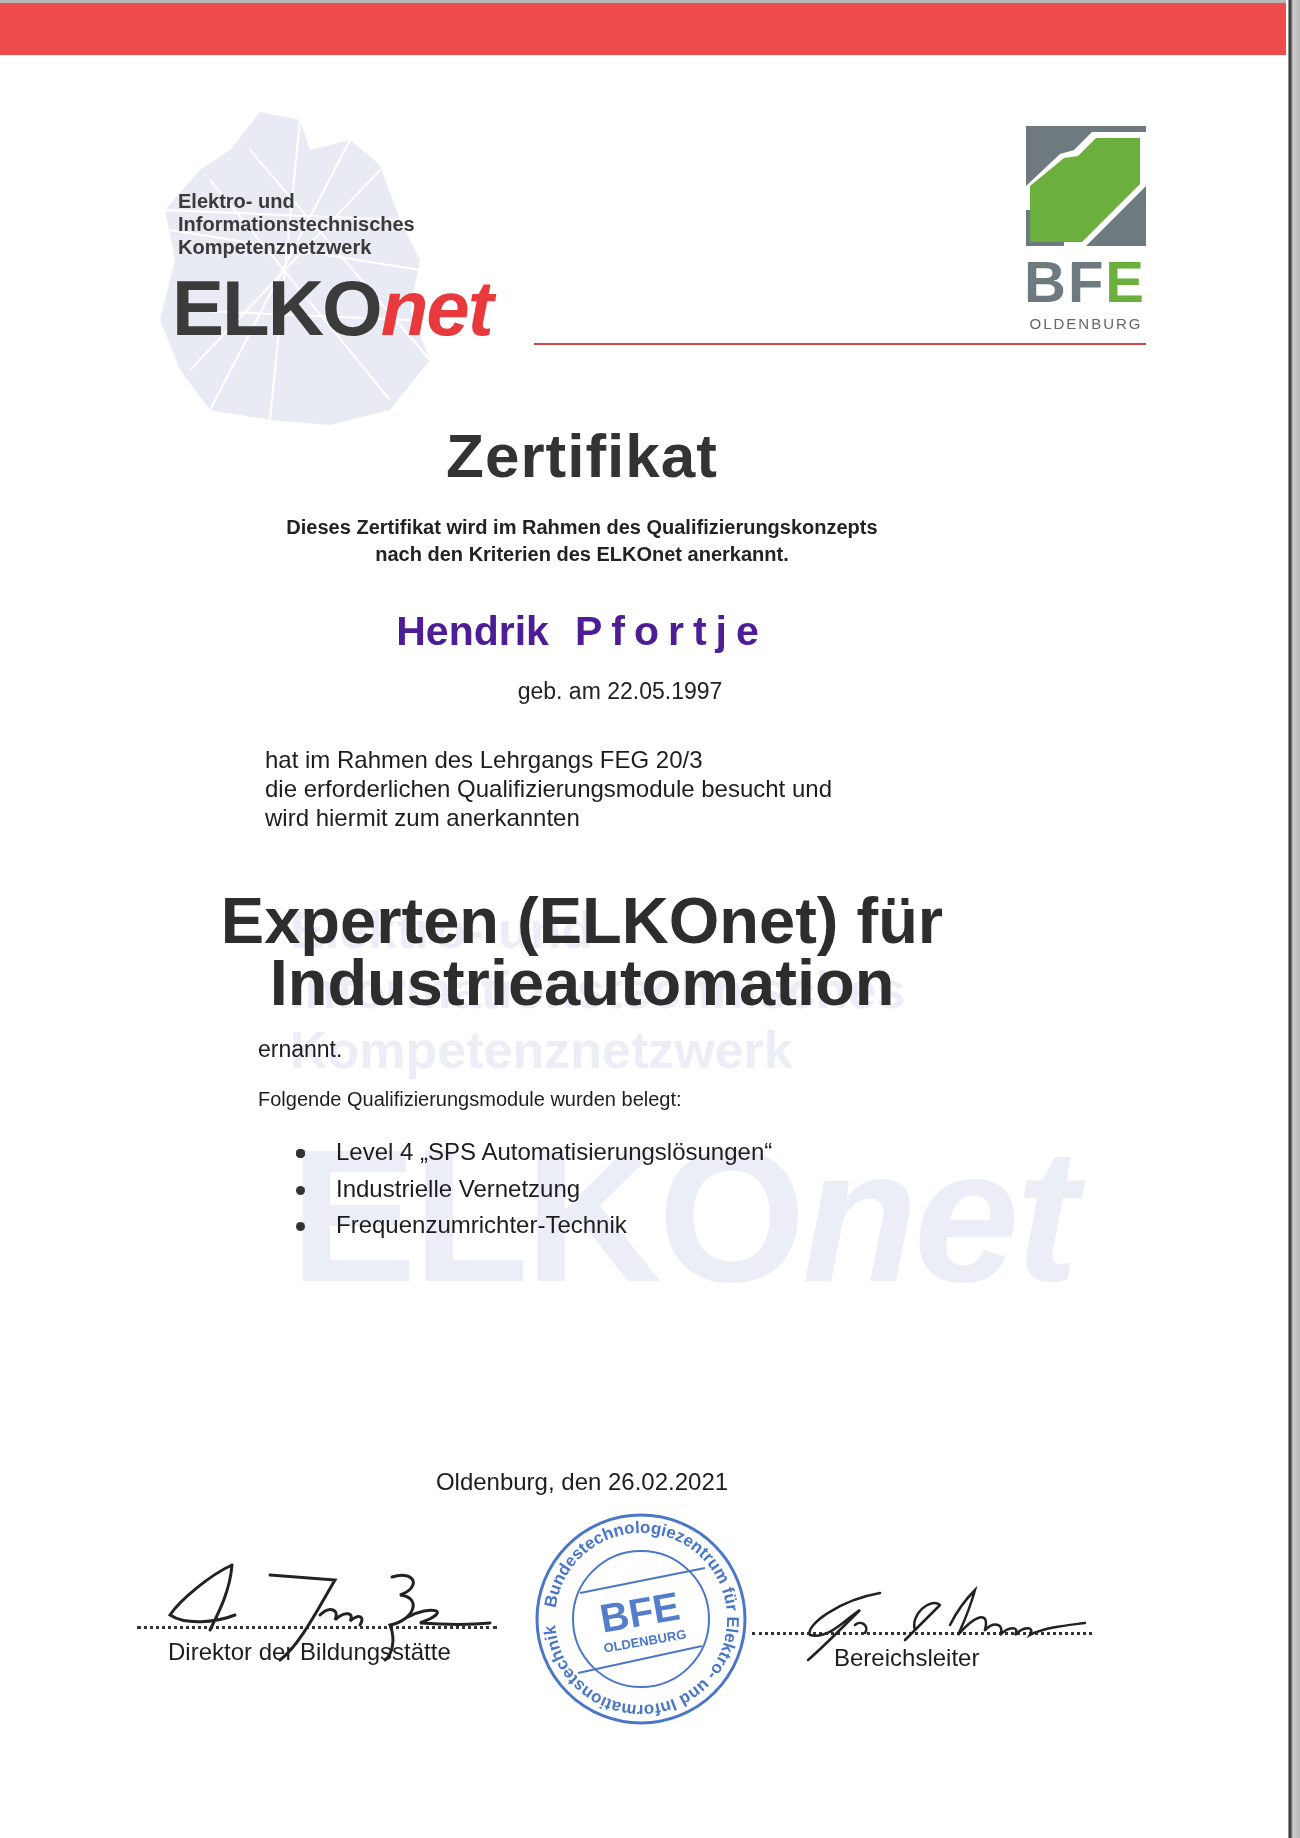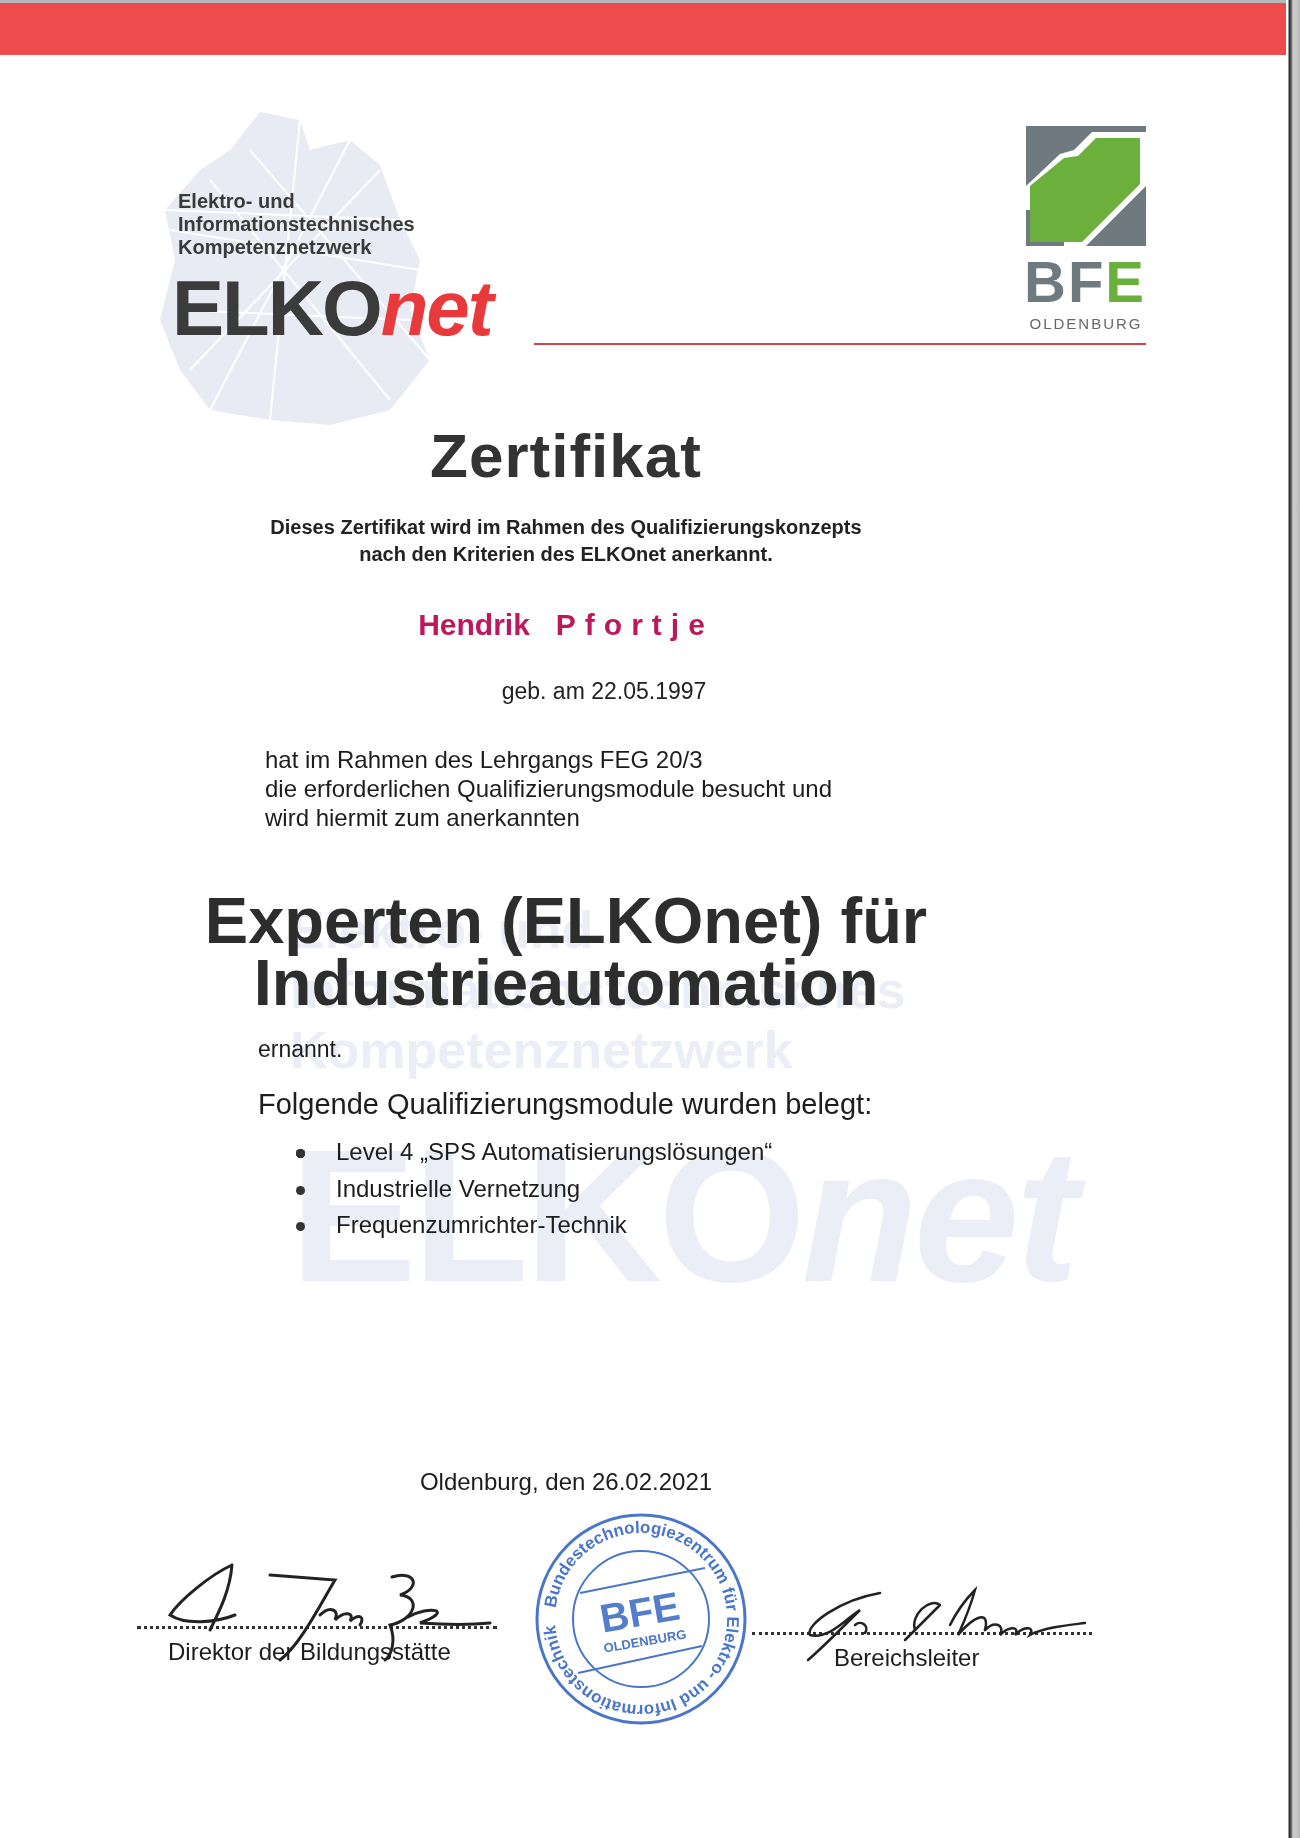--- a/index.html
+++ b/index.html
@@ -46,31 +46,31 @@
       font-size: 15px; letter-spacing: 2px; color: #666;
     }
 
     
     .watermark { position: absolute; left: 290px; top: 900px; color: #eceef7; font-weight: bold; z-index: 0; }
     .watermark .wl { font-size: 52px; line-height: 60px; display: block; }
     .watermark .wb { position: absolute; left: 0; top: 220px; font-size: 190px; letter-spacing: -4px; line-height: 190px; }
     .watermark .wb i { font-style: italic; }
 
     .txt { position: absolute; z-index: 1; }
-    .center { left: 0; width: 1132px; text-align: center; }
+    .center { left: 16px; width: 1132px; text-align: center; }
 
     .title { top: 420px; font-size: 62px; font-weight: bold; color: #333; letter-spacing: 1px; }
     .intro { top: 514px; font-size: 20px; font-weight: bold; line-height: 27px; color: #222; }
-    .person { top: 608px; font-size: 30px; font-weight: bold; color: #be185d; }
+    .person { top: 608px; font-size: 41px; font-weight: bold; color: #4c1d95; }
     .person .last { letter-spacing: 9px; margin-left: 26px; }
     .dob { top: 678px; font-size: 23px; color: #222; margin-left: 38px; }
     .body-text { left: 265px; top: 745px; font-size: 24px; line-height: 29px; color: #1d1d1d; }
     .award { top: 890px; font-size: 65px; font-weight: bold; line-height: 62px; color: #2d2d2d; }
     .ernannt { left: 258px; top: 1036px; font-size: 23px; }
-    .modules-intro { left: 258px; top: 1088px; font-size: 29px; }
+    .modules-intro { left: 258px; top: 1088px; font-size: 20px; }
     .modules { left: 296px; top: 1134px; margin: 0; padding: 0; list-style: none; }
     .modules li { font-size: 24px; line-height: 36.5px; position: relative; padding-left: 40px; }
     .modules li .bullet { position: absolute; left: 0; top: 15px; width: 9px; height: 9px; border-radius: 50%; background: #333; }
 
     .place-date { top: 1468px; font-size: 24px; }
 
     .sig-left-line { position: absolute; left: 137px; top: 1626px; width: 360px; border-bottom: 3px dotted #333; z-index: 1; }
     .sig-right-line { position: absolute; left: 752px; top: 1632px; width: 340px; border-bottom: 3px dotted #333; z-index: 1; }
     .sig-left-label { left: 168px; top: 1638px; font-size: 24px; }
     .sig-right-label { left: 834px; top: 1644px; font-size: 24px; }

